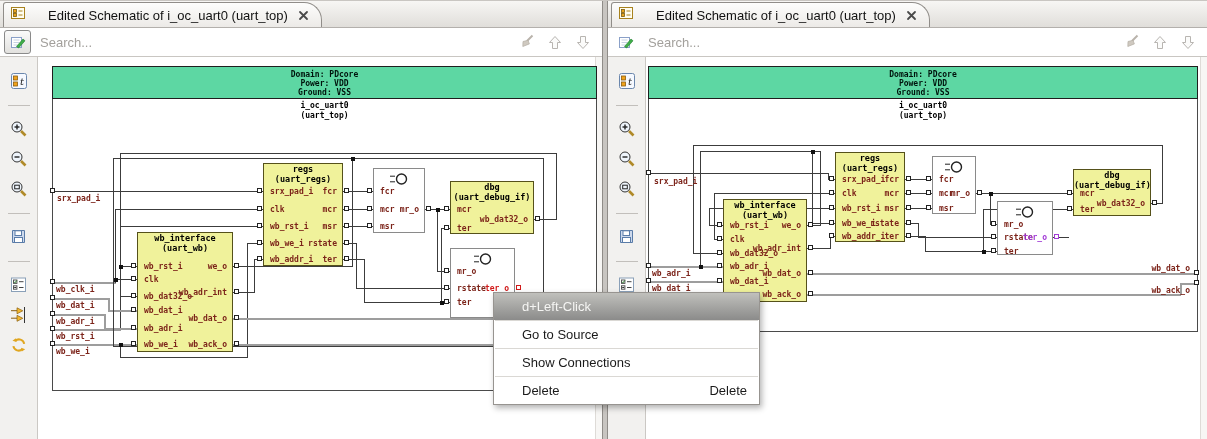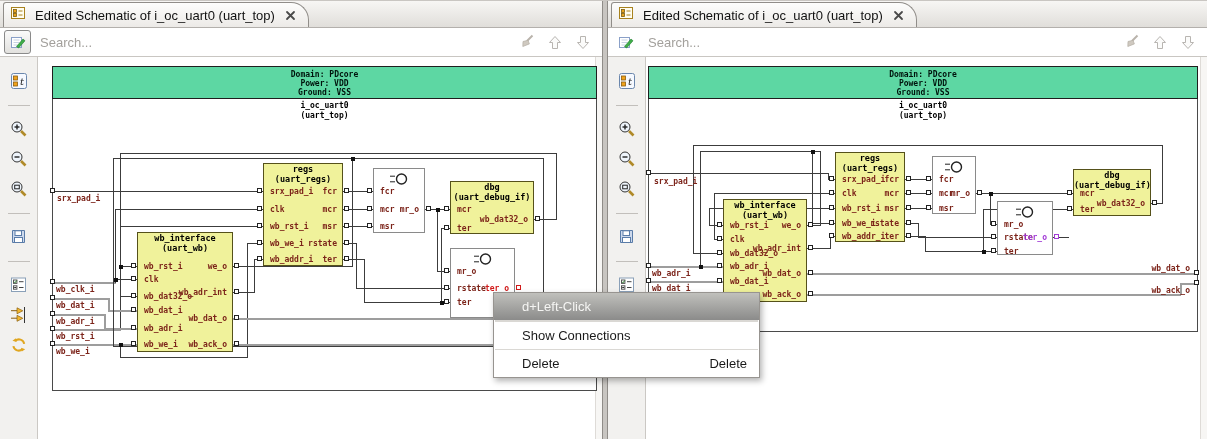--- a/index.html
+++ b/index.html
@@ -7,21 +7,21 @@
         font-family:"Liberation Sans",sans-serif;border-top:1px solid #c9c6c2;box-sizing:border-box;}
   .panel{position:absolute;top:0;height:439px;background:#fff;}
   .sash{position:absolute;top:0;left:602px;width:6px;height:439px;background:#c8c5c1;
         border-left:1px solid #8f8c88;border-right:1px solid #8f8c88;box-sizing:border-box;}
   
   .tabbar{position:absolute;top:0;left:0;right:0;height:27px;
           background:linear-gradient(#f7f6f4,#e0deda);border-bottom:1px solid #b3b0ac;box-sizing:border-box;}
   .tab{position:absolute;left:3px;top:1px;height:25px;display:flex;align-items:center;
        padding:0 12px 0 6px;background:linear-gradient(#fdfdfc,#eceae7);
        border:1px solid #908d89;border-bottom:none;border-radius:3px 18px 0 0;box-sizing:border-box;}
-  .tabtxt{font-size:13px;color:#111;margin:0 4px 0 9px;white-space:nowrap;}
+  .tabtxt{font-size:13px;color:#111;margin:0 4px 0 22px;white-space:nowrap;}
   .tabclose{margin-left:6px;display:flex;align-items:center;cursor:pointer;}
   
   .searchrow{position:absolute;top:27px;left:0;right:0;height:29px;background:#fff;
              border-bottom:1px solid #c9c6c2;display:flex;align-items:center;box-sizing:border-box;padding-left:4px;}
   .searchbtn{width:27px;height:24px;margin-right:7px;display:flex;align-items:center;justify-content:center;
              background:transparent;border:1px solid transparent;padding:0;}
   .searchbtn.bordered{background:linear-gradient(#fafafa,#e2e1de);border:1px solid #8a8a8a;border-radius:3px;}
   .searchinput{flex:1;border:none;outline:none;font-family:"Liberation Sans",sans-serif;
                font-size:13px;color:#333;background:transparent;}
   .searchinput::placeholder{color:#a3a09c;}
@@ -613,20 +613,24 @@
       <div class="nl" style="top: 263px; right: 17px;">wb_dat_o</div>
       <div class="pmark" style="left: 1194px; top: 279px;"></div>
       <div class="nl" style="top: 285px; right: 17px;">wb_ack_o</div>
     </div>
 
   <div id="ctxmenu">
     <div class="mi hl">
       <span class="sc">d+Left-Click</span>
     </div>
     <div class="msep"></div>
+    <div class="mi">
+      <span class="lbl">Go to Source</span>
+      <span class="sc"></span>
+    </div>
     <div class="msep"></div>
     <div class="mi">
       <span class="lbl">Show Connections</span>
       <span class="sc"></span>
     </div>
     <div class="msep"></div>
     <div class="mi">
       <span class="lbl">Delete</span>
       <span class="sc">Delete</span>
     </div>

